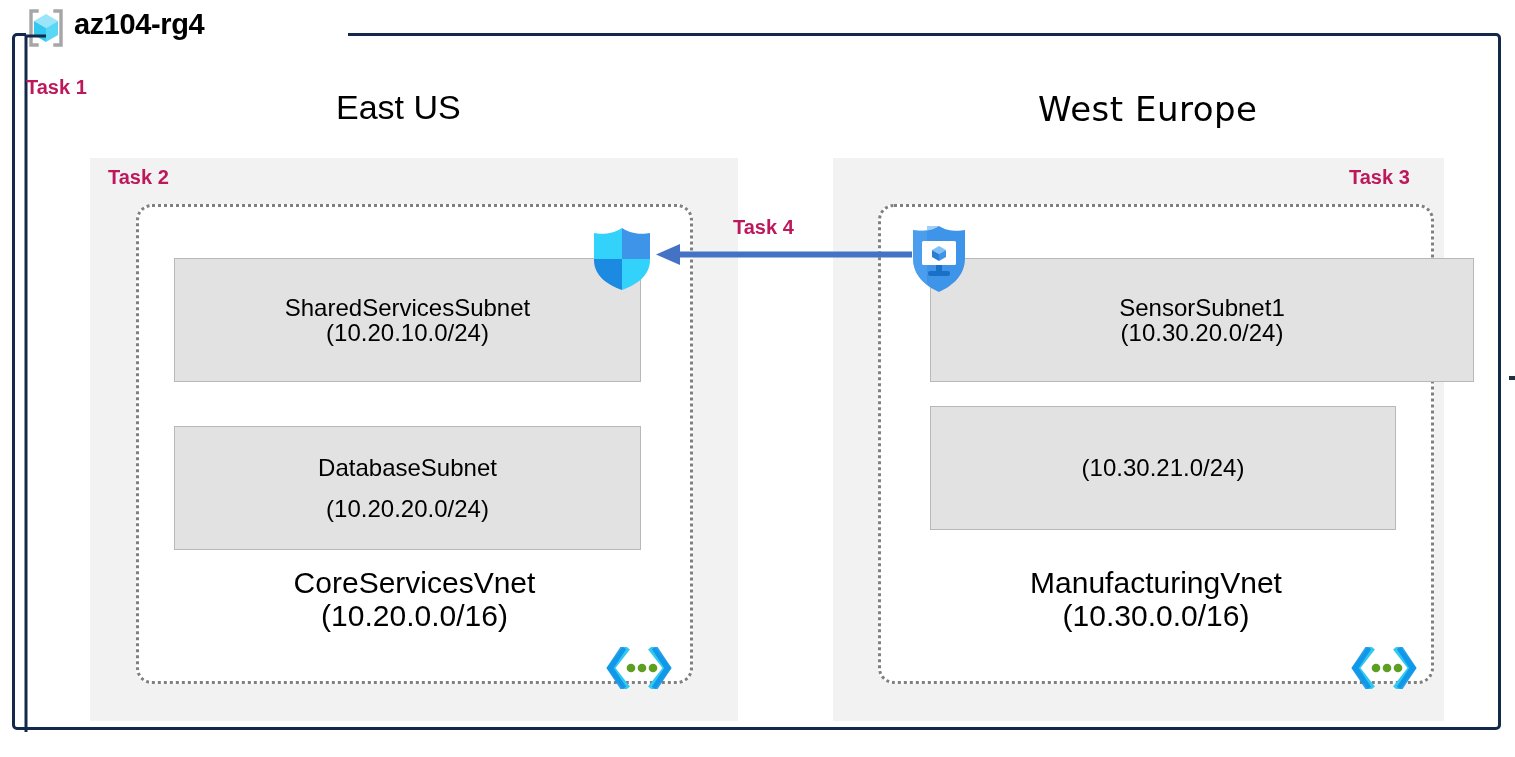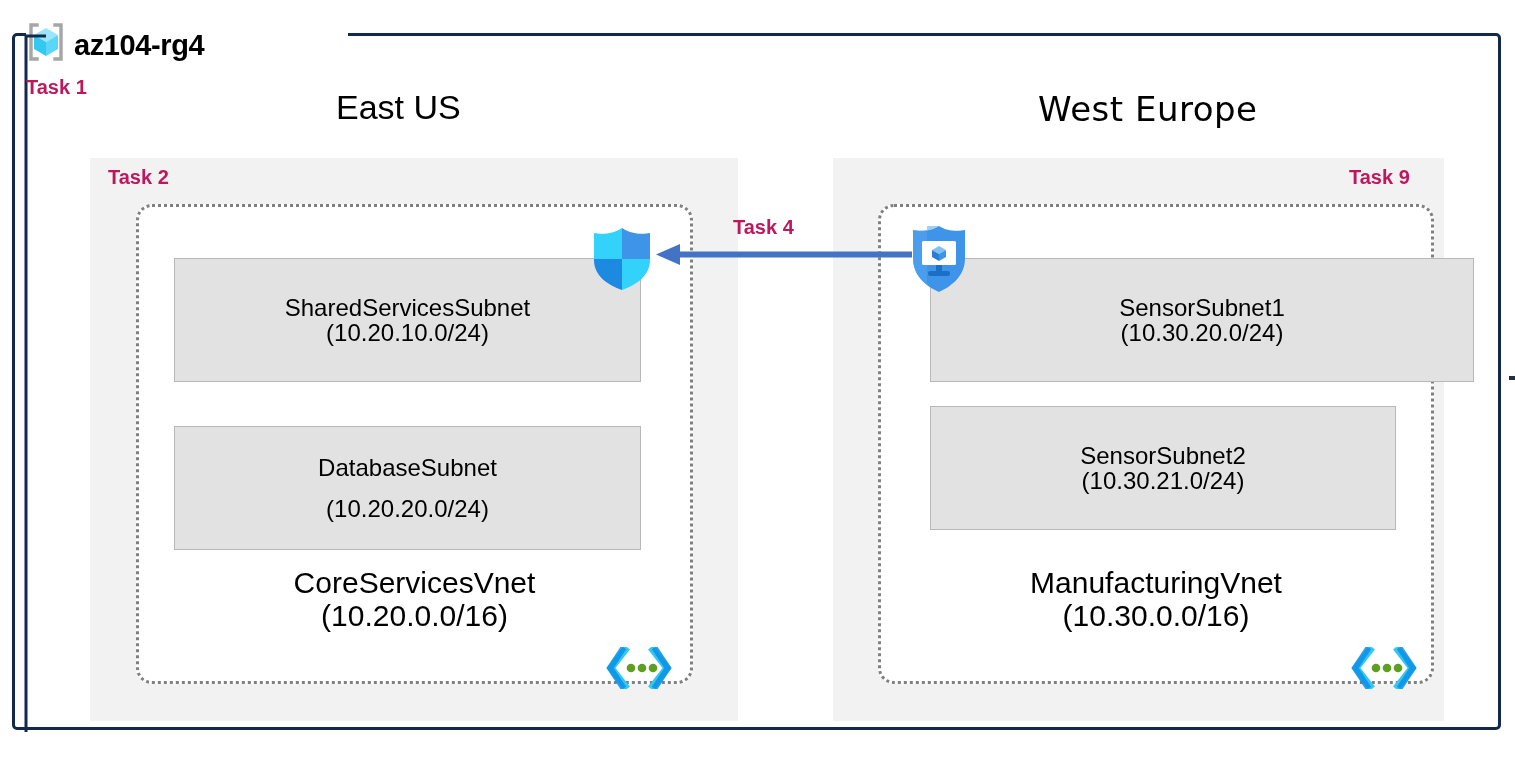--- a/index.html
+++ b/index.html
@@ -40,21 +40,21 @@
     height: 26px;
     background: #ffffff;
     z-index: 2;
   }
   .rg-header {
     position: absolute;
     left: 26px;
     top: 8px;
     height: 54px;
     display: flex;
-    align-items: flex-end;
+    align-items: flex-start;
     gap: 8px;
     z-index: 3;
   }
   .rg-title {
     font-size: 29px;
     font-weight: bold;
     color: #000000;
     letter-spacing: -0.4px;
     white-space: nowrap;
   }
@@ -216,21 +216,21 @@
         <polygon points="20,6 32,13 20,20 8,13" fill="#9BE5FA"></polygon>
         <polygon points="8,13 20,20 20,34 8,27" fill="#32C8F0"></polygon>
         <polygon points="32,13 20,20 20,34 32,27" fill="#5AD6F7"></polygon>
       </svg>
     </span>
     <span class="rg-title">az104-rg4</span>
   </div>
 
   <div class="task-label task1">Task 1</div>
   <div class="task-label task2">Task 2</div>
-  <div class="task-label task3">Task 9</div>
+  <div class="task-label task3">Task 3</div>
   <div class="task-label task4">Task 4</div>
 
   <div class="region-title region-title-east">East US</div>
   <div class="region-title region-title-west">West Europe</div>
 
   <div class="region-panel region-east"></div>
   <div class="region-panel region-west"></div>
 
   <div class="vnet-box vnet-east"></div>
   <div class="vnet-box vnet-west"></div>
@@ -242,21 +242,20 @@
   <div class="subnet-box sn-database">
     <div class="subnet-name">DatabaseSubnet</div>
     <div class="subnet-cidr">(10.20.20.0/24)</div>
   </div>
 
   <div class="subnet-box sn-sensor1">
     <div class="subnet-name">SensorSubnet1</div>
     <div class="subnet-cidr">(10.30.20.0/24)</div>
   </div>
   <div class="subnet-box sn-sensor2">
-    <div class="subnet-name">SensorSubnet2</div>
     <div class="subnet-cidr">(10.30.21.0/24)</div>
   </div>
 
   <div class="vnet-caption vc-east">
     <div>CoreServicesVnet</div>
     <div>(10.20.0.0/16)</div>
   </div>
   <div class="vnet-caption vc-west">
     <div>ManufacturingVnet</div>
     <div>(10.30.0.0/16)</div>

